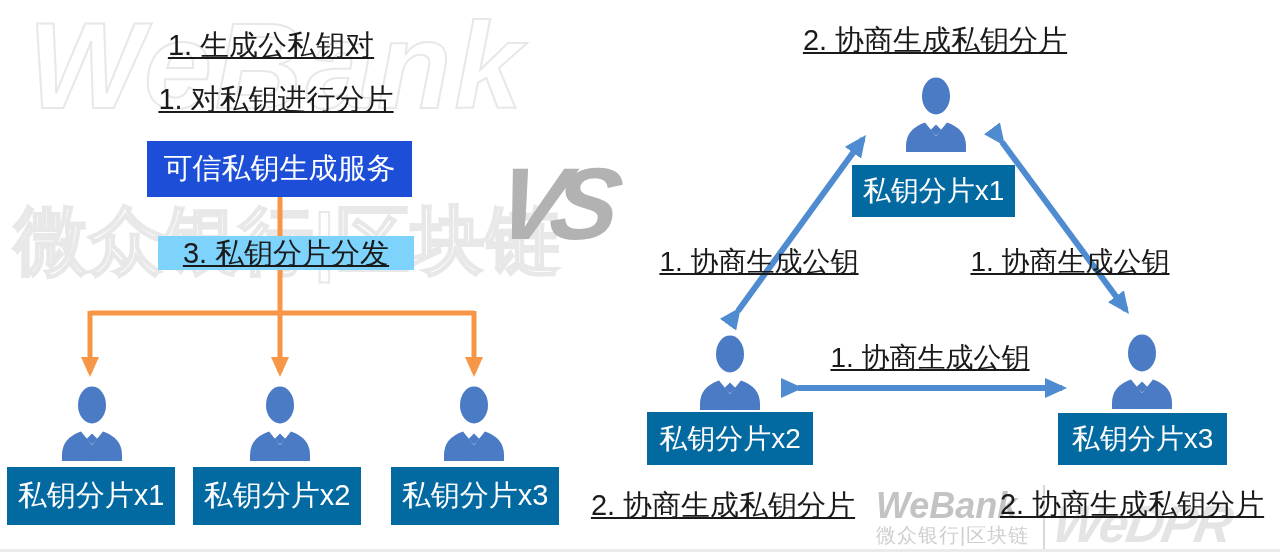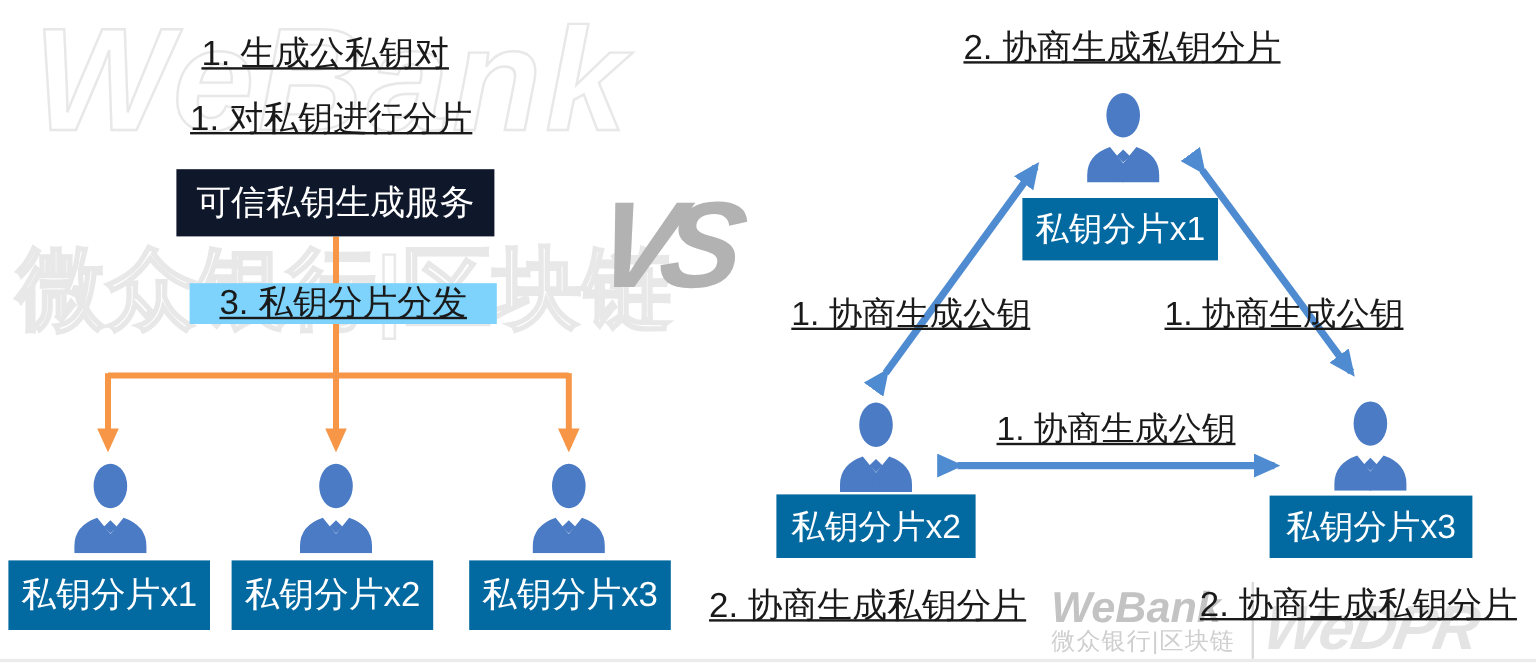--- a/index.html
+++ b/index.html
@@ -24,21 +24,21 @@
   
   .arrows{position:absolute;left:0;top:0;z-index:1;}
   
   .lbl{position:absolute;z-index:2;text-align:center;white-space:nowrap;
     font-size:29px;line-height:34px;color:#1a1a1a;text-decoration:underline;}
   .lbl.small{font-size:28px;}
   .lbl.whitebg{background:#7dd3fc;padding:0 6px;}
   
   .box{position:absolute;z-index:2;display:flex;align-items:center;justify-content:center;
     color:#ffffff;font-size:29px;white-space:nowrap;}
-  .redbox{background:#0f172a;}
+  .redbox{background:#1d4ed8;}
   .obox{background:#0369a1;}
   
   .person{position:absolute;z-index:2;width:66px;height:76px;}
   .person svg{display:block;width:100%;height:100%;}
   
   .bottom-line{position:absolute;left:0;bottom:0;width:1280px;height:3px;background:#ebebeb;z-index:0;}
 </style>
 </head>
 <body>
 

